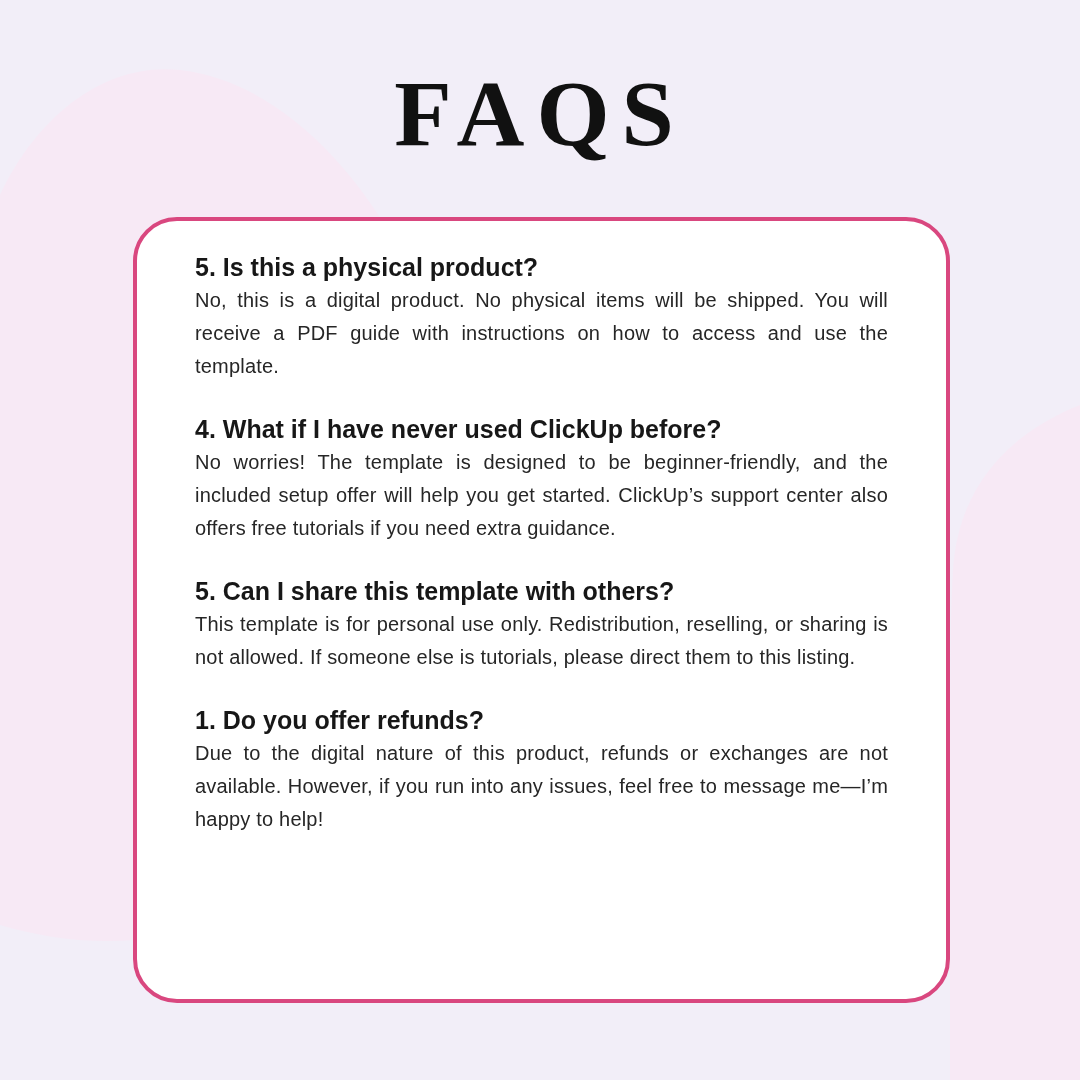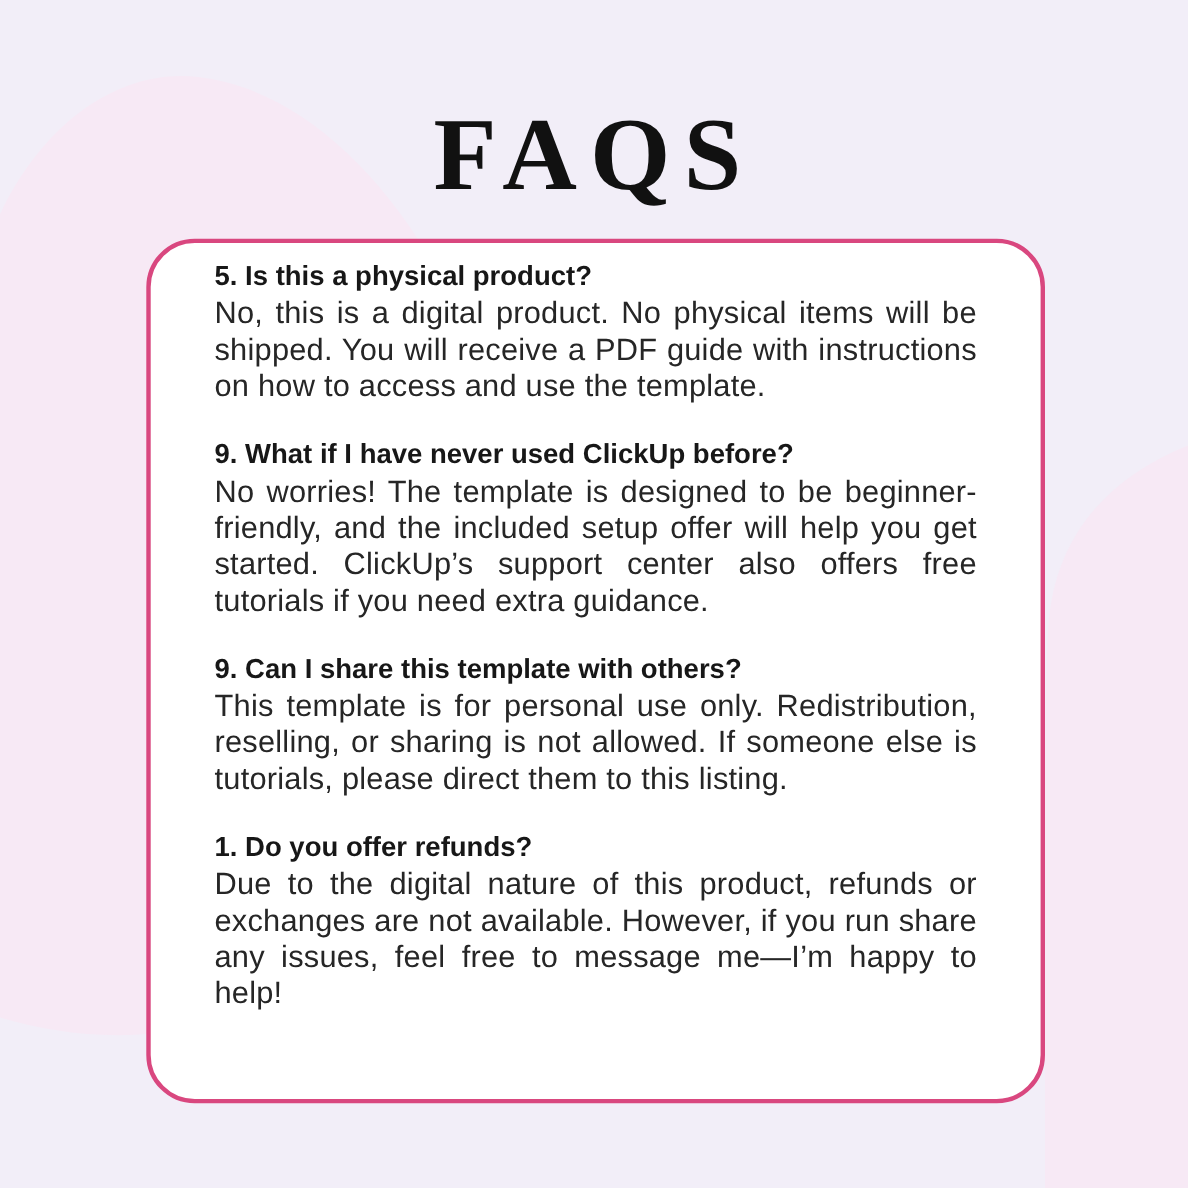--- a/index.html
+++ b/index.html
@@ -27,40 +27,39 @@
     position:absolute;
     top:66px;left:0;
     width:100%;
     text-align:center;
     font-family:"Liberation Serif","DejaVu Serif",serif;
     font-weight:600;
     font-size:94px;
     letter-spacing:12px;
     color:#111111;
     line-height:1.0;
-    margin-top:28px;
   }
   .faq-card{
     position:absolute;
     left:133px;top:217px;
     width:817px;height:786px;
     background:var(--card-background);
     border:4px solid var(--card-border);
     border-radius:44px;
-    padding:14px 58px 0 58px;
+    padding:30px 58px 0 58px;
   }
   .faq-item{margin-bottom:30px;}
   .faq-question{
     font-size:25px;
     font-weight:bold;
     color:var(--heading);
     line-height:33px;
   }
   .faq-answer{
-    font-size:28px;
+    font-size:20px;
     color:var(--text);
     line-height:33px;
     text-align:justify;
     letter-spacing:0.2px;
   }
 </style>
 </head>
 <body>
 
 <svg class="bg-shapes" viewBox="0 0 1080 1080" aria-hidden="true">
@@ -71,27 +70,27 @@
 <h1 class="page-title">FAQS</h1>
 
 <div class="faq-card">
 
   <div class="faq-item">
     <div class="faq-question">5. Is this a physical product?</div>
     <div class="faq-answer">No, this is a digital product. No physical items will be shipped. You will receive a PDF guide with instructions on how to access and use the template.</div>
   </div>
 
   <div class="faq-item">
-    <div class="faq-question">9. What if I have never used ClickUp before?</div>
+    <div class="faq-question">4. What if I have never used ClickUp before?</div>
     <div class="faq-answer">No worries! The template is designed to be beginner-friendly, and the included setup offer will help you get started. ClickUp’s support center also offers free tutorials if you need extra guidance.</div>
   </div>
 
   <div class="faq-item">
-    <div class="faq-question">9. Can I share this template with others?</div>
+    <div class="faq-question">5. Can I share this template with others?</div>
     <div class="faq-answer">This template is for personal use only. Redistribution, reselling, or sharing is not allowed. If someone else is tutorials, please direct them to this listing.</div>
   </div>
 
   <div class="faq-item">
     <div class="faq-question">1. Do you offer refunds?</div>
-    <div class="faq-answer">Due to the digital nature of this product, refunds or exchanges are not available. However, if you run share any issues, feel free to message me—I’m happy to help!</div>
+    <div class="faq-answer">Due to the digital nature of this product, refunds or exchanges are not available. However, if you run into any issues, feel free to message me—I’m happy to help!</div>
   </div>
 
 </div>
 
 </body></html>

